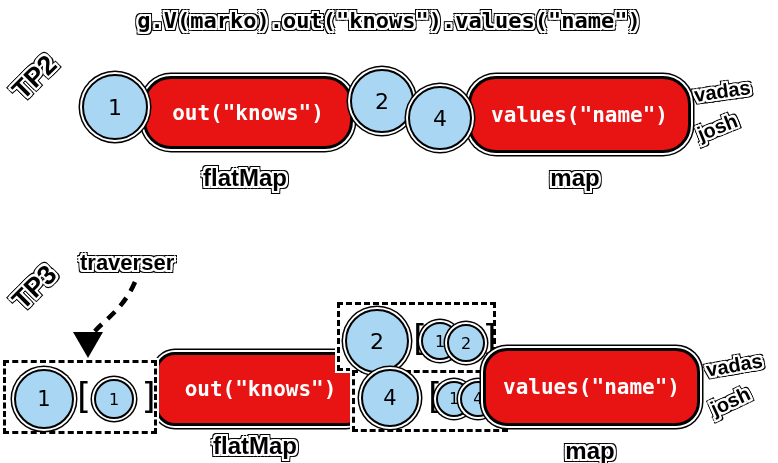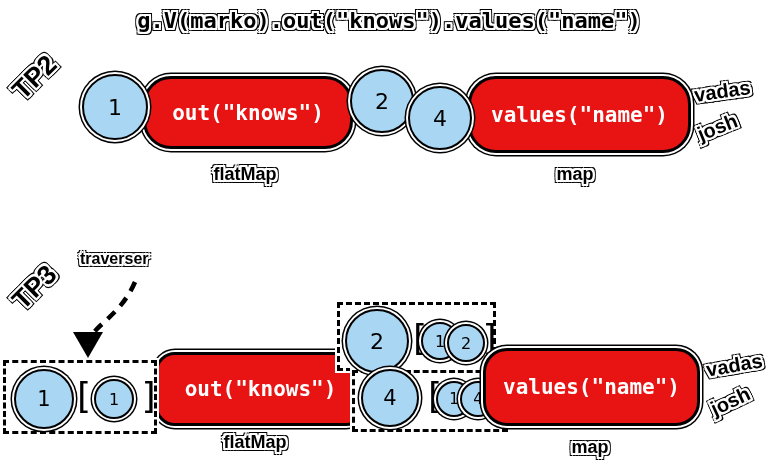--- a/index.html
+++ b/index.html
@@ -17,21 +17,21 @@
       -3px 0 0 #000, 3px 0 0 #000, 0 -3px 0 #000, 0 3px 0 #000;}
   .title{left:0;right:0;top:8px;text-align:center;font-size:22px;}
   .circle{background:var(--traverser-blue,#a9d7f3);border:2.5px solid #000;border-radius:50%;
     box-shadow:0 0 0 2px #fff,0 0 0 3.5px #000;display:flex;align-items:center;justify-content:center;
     color:#000;font-family:"DejaVu Sans",sans-serif;}
   .step{background:var(--step-red,#e81414);border:3px solid #000;border-radius:28px;
     box-shadow:0 0 0 2px #fff,0 0 0 3.5px #000;display:flex;align-items:center;justify-content:center;
     color:#fff;font-weight:bold;font-family:"DejaVu Sans Mono",monospace;font-size:21px;white-space:nowrap;}
   .tray{background:#fff;border:3.5px dashed #000;box-shadow:0 0 0 2px #fff;}
   .bracket{font-family:"DejaVu Sans Mono",monospace;font-size:36px;font-weight:400;color:#000;line-height:1;}
-  .steplabel{text-align:center;font-size:18px;}
+  .steplabel{text-align:center;font-size:24px;}
   .result{font-size:20px;}
   .arrow{overflow:visible;}
 </style>
 </head>
 <body>
 
 <div class="stage">
 
   <div class="abs title mono outlined">g.V(marko).out("knows").values("name")</div>
 
@@ -55,21 +55,21 @@
   </div>
 
   <div class="abs comic outlined steplabel" style="left:190px;top:164px;width:110px;">flatMap</div>
   <div class="abs comic outlined steplabel" style="left:530px;top:164px;width:90px;">map</div>
 
   <div class="abs comic outlined result" style="left:694px;top:80px;transform:rotate(-8deg);">vadas</div>
   <div class="abs comic outlined result" style="left:697px;top:116px;transform:rotate(-22deg);">josh</div>
 
   <div class="abs comic outlined" style="left:10px;top:272px;font-size:27px;transform:rotate(-45deg);transform-origin:center;">TP3</div>
 
-  <div class="abs comic outlined" style="left:80px;top:250px;font-size:16px;">traverser</div>
+  <div class="abs comic outlined" style="left:80px;top:250px;font-size:22px;">traverser</div>
 
   <svg class="abs arrow" style="left:55px;top:272px;" width="100" height="100" viewBox="0 0 100 100">
     <path d="M80,10 C66,42 44,50 33,68" fill="none" stroke="#000" stroke-width="4.5" stroke-dasharray="10 8"></path>
     <polygon points="18,60 48,60 33,86" fill="#000"></polygon>
   </svg>
 
   <div class="abs step" style="left:155px;top:352px;width:205px;height:68px;border-radius:20px;z-index:1;">
     <span>out("knows")</span>
   </div>
   <div class="abs step" style="left:483px;top:348px;width:211px;height:72px;border-radius:24px;z-index:4;">

